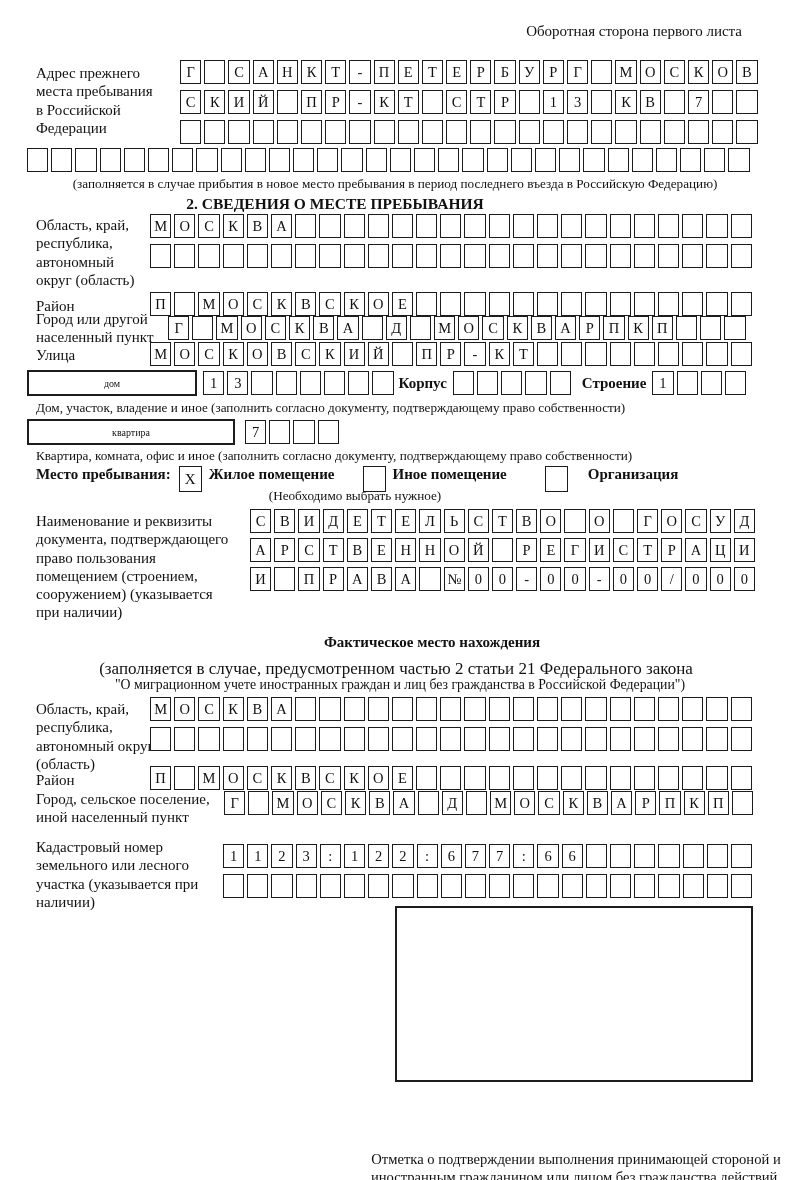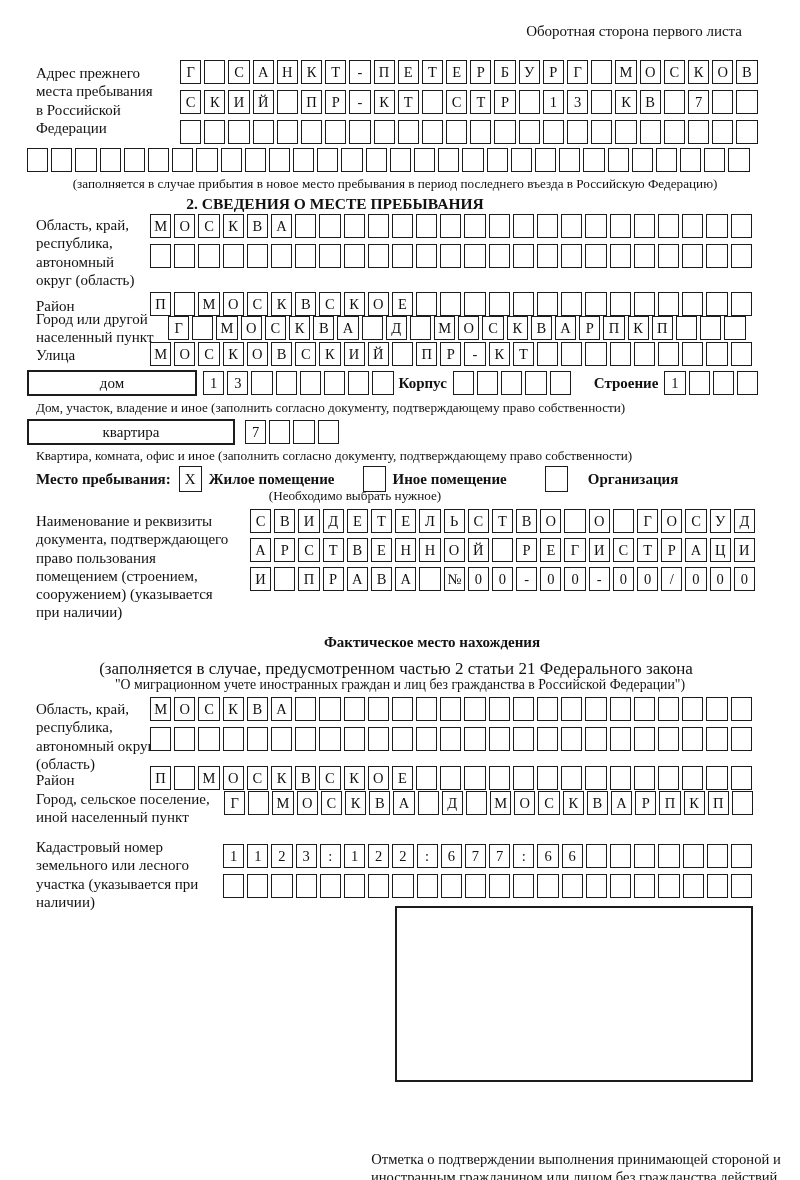--- a/index.html
+++ b/index.html
@@ -13,21 +13,21 @@
   .cap{font-size:13.2px;line-height:1.25;}
   .ttl{font-size:15.5px;font-weight:bold;}
   .boxrow{display:flex;}
   .cell{
     flex:none;box-sizing:border-box;width:21.2px;height:24px;margin-right:3px;
     border:1.7px solid #1c1c1c;display:flex;align-items:center;justify-content:center;
     font-size:14.5px;background:#fff;
   }
   .bigbox{
     box-sizing:border-box;border:2px solid #1c1c1c;height:26px;background:#fff;
-    display:flex;align-items:center;justify-content:center;font-size:15px;
+    display:flex;align-items:center;justify-content:center;font-size:10px;
   }
   .chk{
     flex:none;box-sizing:border-box;width:23px;height:26px;border:1.8px solid #1c1c1c;
     display:flex;align-items:center;justify-content:center;font-size:15px;background:#fff;
   }
   .center{text-align:center;}
   .inline-lbl{font-size:15px;white-space:nowrap;font-weight:bold;}
   .stamp{box-sizing:border-box;border:2.2px solid #1c1c1c;background:#fff;}
 </style>
 </head>
@@ -307,42 +307,42 @@
       <span class="cell"></span>
     </div>
   <div class="inline-lbl" style="margin-left:2px;">Корпус</div>
   <div class="boxrow" style="margin-left:6px;">
       <span class="cell"></span>
       <span class="cell"></span>
       <span class="cell"></span>
       <span class="cell"></span>
       <span class="cell"></span>
     </div>
-  <div class="inline-lbl" style="margin-left:20px;">Строение</div>
+  <div class="inline-lbl" style="margin-left:8px;">Строение</div>
   <div class="boxrow" style="margin-left:6px;">
       <span class="cell">1</span>
       <span class="cell"></span>
       <span class="cell"></span>
       <span class="cell"></span>
     </div>
 </div>
 <div class="abs cap" style="top:400px;left:36px;width:740px;">Дом, участок, владение и иное (заполнить согласно документу, подтверждающему право собственности)</div>
 
 <div class="abs" style="top:419px;left:27px;display:flex;align-items:center;">
   <div class="bigbox" style="width:208px;">квартира</div>
   <div class="boxrow" style="margin-left:10px;">
       <span class="cell">7</span>
       <span class="cell"></span>
       <span class="cell"></span>
       <span class="cell"></span>
     </div>
 </div>
 <div class="abs cap" style="top:448px;left:36px;width:740px;">Квартира, комната, офис и иное (заполнить согласно документу, подтверждающему право собственности)</div>
 
-<div class="abs" style="top:466px;left:36px;width:740px;display:flex;align-items:center;">
+<div class="abs" style="top:466px;left:36px;width:740px;display:flex;align-items:flex-start;">
   <div class="inline-lbl">Место пребывания:</div>
   <div class="chk" style="margin-left:8px;">X</div>
   <div class="inline-lbl" style="margin-left:7px;">Жилое помещение</div>
   <div class="chk" style="margin-left:28px;"></div>
   <div class="inline-lbl" style="margin-left:7px;">Иное помещение</div>
   <div class="chk" style="margin-left:38px;"></div>
   <div class="inline-lbl" style="margin-left:20px;">Организация</div>
 </div>
 <div class="abs cap center" style="top:488px;left:0;width:710px;">(Необходимо выбрать нужное)</div>
 

